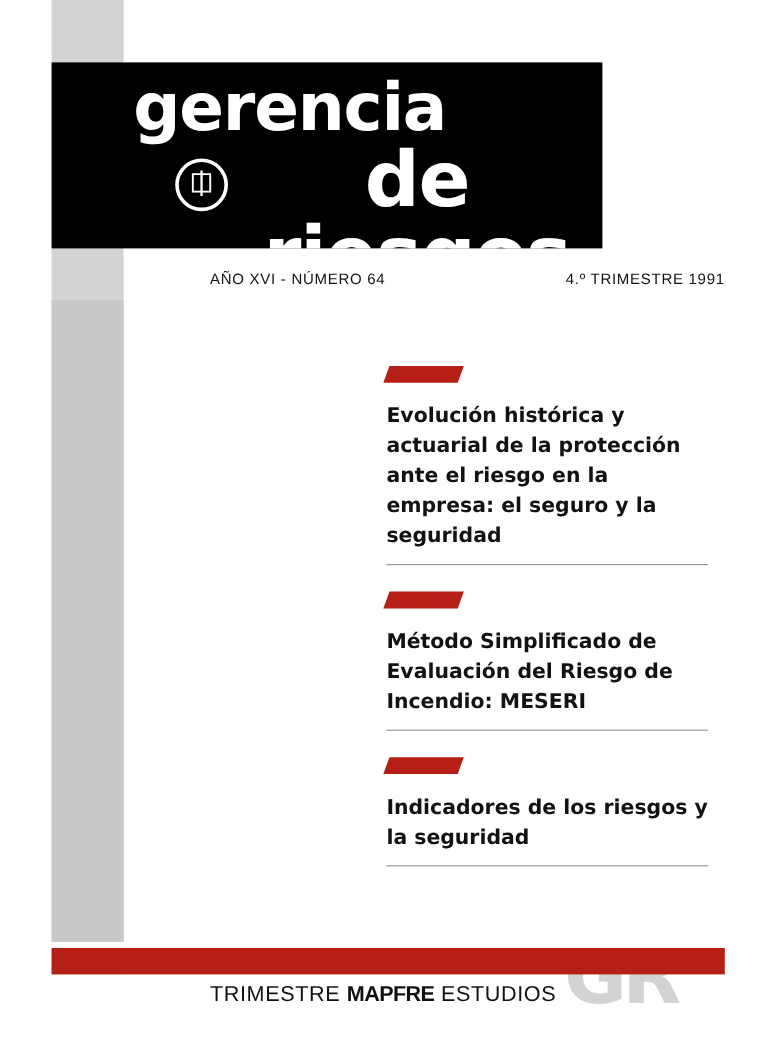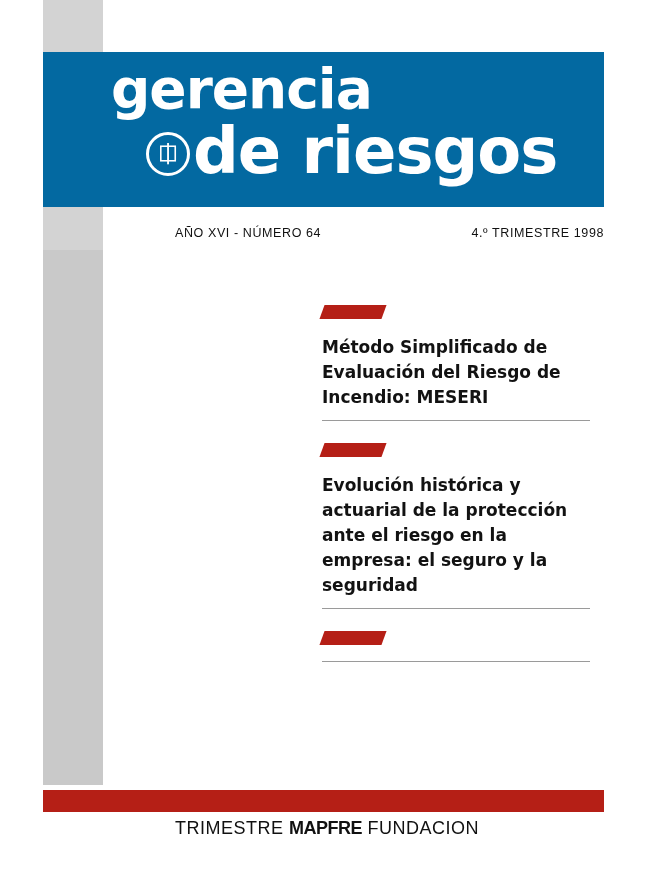--- a/index.html
+++ b/index.html
@@ -40,24 +40,25 @@
     width: 60px;
     height: 535px;
     background: #c9c9c9;
   }
 
   
   .masthead {
     position: absolute;
     left: 43px;
     top: 52px;
-    width: 561px;
+    width: 459px;
     height: 155px;
-    background: #0369a1;
+    background: #000000;
     overflow: hidden;
+    text-align: center;
   }
   .masthead-title {
     position: absolute;
     left: 68px;
     top: 6px;
     color: #ffffff;
     font-family: "DejaVu Sans", sans-serif;
     font-weight: bold;
     font-size: 55px;
     letter-spacing: -1px;
@@ -209,44 +210,46 @@
   <div class="masthead">
     <div class="masthead-title">gerencia</div>
     <div class="logo-mapfre">
       <div class="glyph">⎅</div>
     </div>
     <div class="masthead-line2">de riesgos</div>
   </div>
 
   <div class="issue-line">
     <span>AÑO XVI - NÚMERO 64</span>
-    <span>4.º TRIMESTRE 1998</span>
+    <span>4.º TRIMESTRE 1991</span>
   </div>
 
   <div class="articles">
+
+    <div class="article">
+      <div class="slash"></div>
+      <div class="article-title">Evolución histórica y actuarial de la protección ante el riesgo en la empresa: el seguro y la seguridad</div>
+      <div class="rule"></div>
+    </div>
 
     <div class="article">
       <div class="slash"></div>
       <div class="article-title">Método Simplificado de Evaluación del Riesgo de Incendio: MESERI</div>
       <div class="rule"></div>
     </div>
 
     <div class="article">
       <div class="slash"></div>
-      <div class="article-title">Evolución histórica y actuarial de la protección ante el riesgo en la empresa: el seguro y la seguridad</div>
+      <div class="article-title">Indicadores de los riesgos y la seguridad</div>
       <div class="rule"></div>
     </div>
 
-    <div class="article">
-      <div class="slash"></div>
-      <div class="rule"></div>
-    </div>
-
   </div>
 
+  <div class="gr-logo">GR</div>
   <div class="footer-white-gap"></div>
   <div class="footer-red"></div>
 
-  <div class="footer-text"><span>TRIMESTRE </span><span class="bold">MAPFRE</span><span> FUNDACION</span></div>
+  <div class="footer-text"><span>TRIMESTRE </span><span class="bold">MAPFRE</span><span> ESTUDIOS</span></div>
 
   <div class="bottom-white"></div>
 
 </div>
 
 </body></html>

